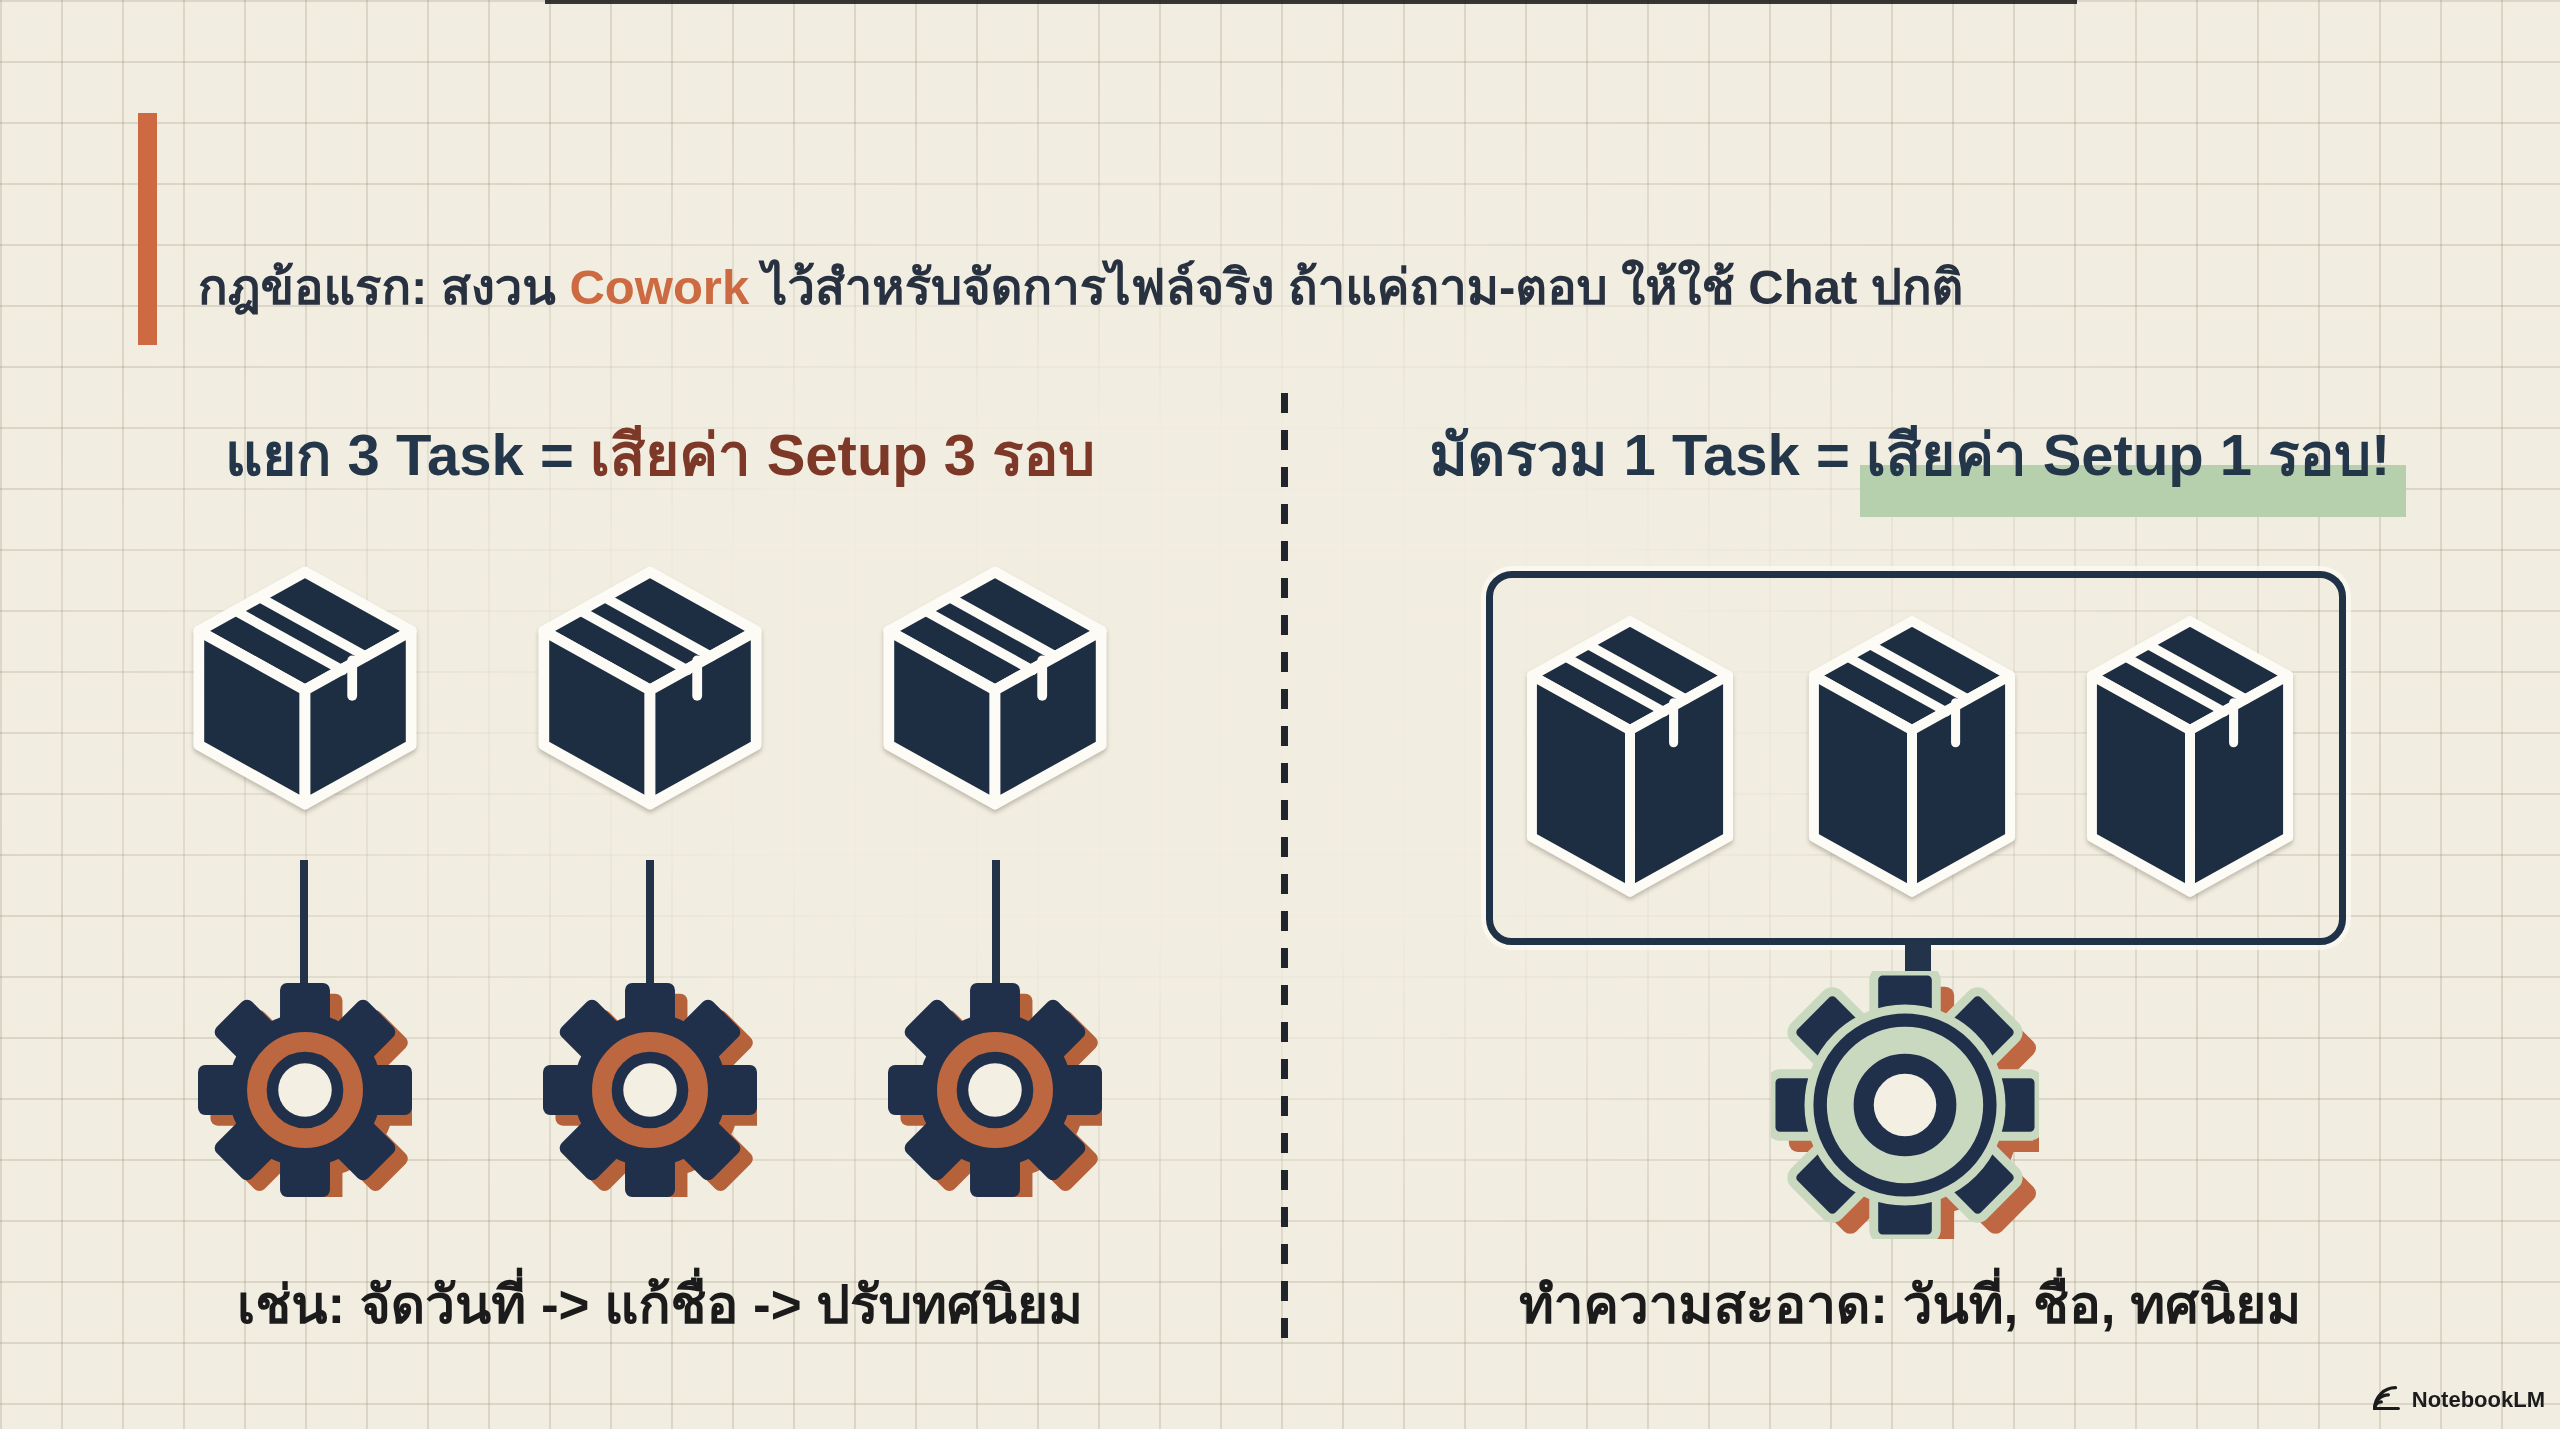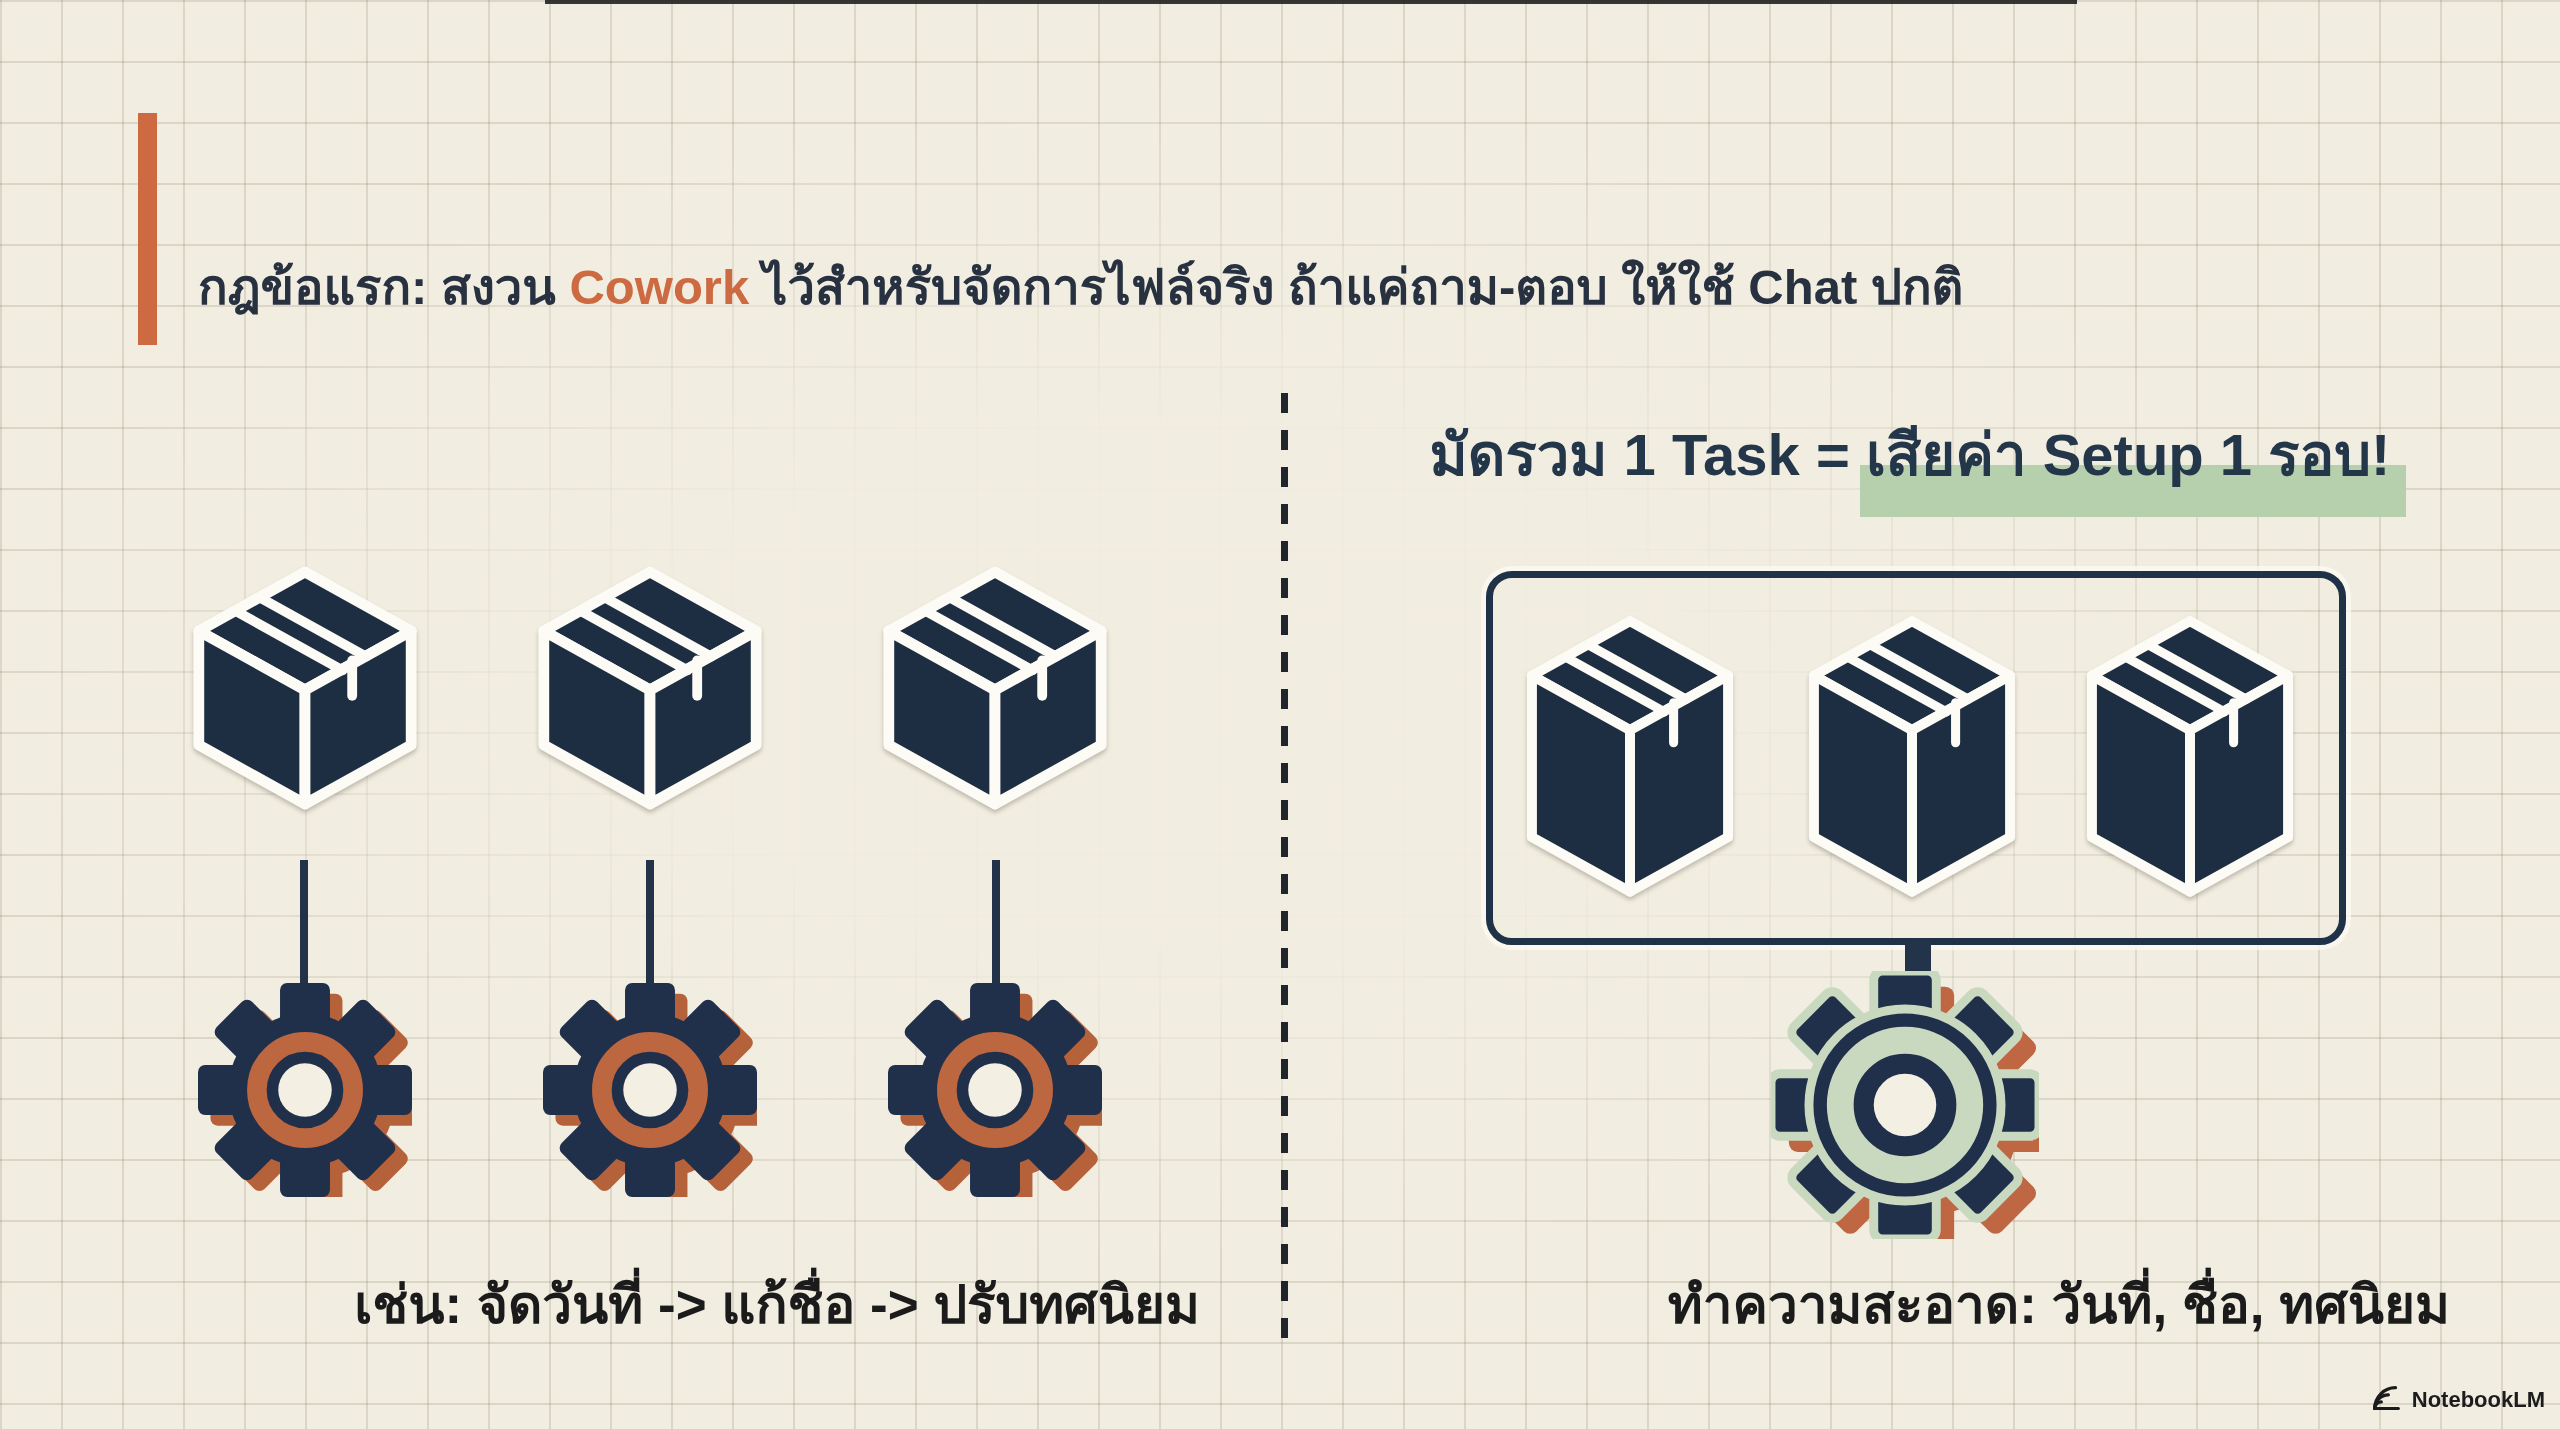--- a/index.html
+++ b/index.html
@@ -44,21 +44,21 @@
     content:"";position:absolute;left:-6px;right:-16px;bottom:-30px;height:52px;
     background:var(--green-highlight,#b6cfac);z-index:-1;
   }
   .divider{
     position:absolute;left:1281px;top:393px;width:7px;height:950px;
     background:repeating-linear-gradient(to bottom,#20242c 0 20px,transparent 20px 37px);
   }
   .icon{position:absolute;}
   .box-icon{filter:drop-shadow(0 3px 2px rgba(70,58,42,0.28));}
   .caption{
-    position:absolute;top:1262px;text-align:right;
+    position:absolute;top:1262px;text-align:center;
     font-size:53px;font-weight:600;color:var(--ink,#1b1b1b);white-space:nowrap;
   }
   .caption.left{left:120px;width:1080px;}
   .caption.right{left:1370px;width:1080px;}
   .batch-frame{
     position:absolute;left:1486px;top:571px;width:860px;height:374px;
     border:7px solid #203247;border-radius:26px;box-sizing:border-box;
     box-shadow:0 0 0 5px rgba(252,250,244,0.75);
   }
   .footer-brand{
@@ -117,20 +117,23 @@
         <path d="M11 127 L30 158 L49 127"></path>
       </g>
     </defs>
   </svg>
 
   <div class="accent-bar"></div>
   <div class="page-subtitle">
     <span>กฎข้อแรก: สงวน </span><span class="accent">Cowork</span><span> ไว้สำหรับจัดการไฟล์จริง ถ้าแค่ถาม-ตอบ ให้ใช้ Chat ปกติ</span>
   </div>
 
+  <div class="panel-heading left">
+    <span>แยก 3 Task = </span><span class="maroon">เสียค่า Setup 3 รอบ</span>
+  </div>
   <div class="panel-heading right">
     <span>มัดรวม 1 Task = </span><span class="hl">เสียค่า Setup 1 รอบ!</span>
   </div>
 
   <div class="divider"></div>
 
   <svg class="icon box-icon" style="left:187px;top:562px" width="236" height="252" viewBox="0 0 120 128">
       <use href="#box-squat"></use>
     </svg>
   <svg class="icon box-icon" style="left:532px;top:562px" width="236" height="252" viewBox="0 0 120 128">

